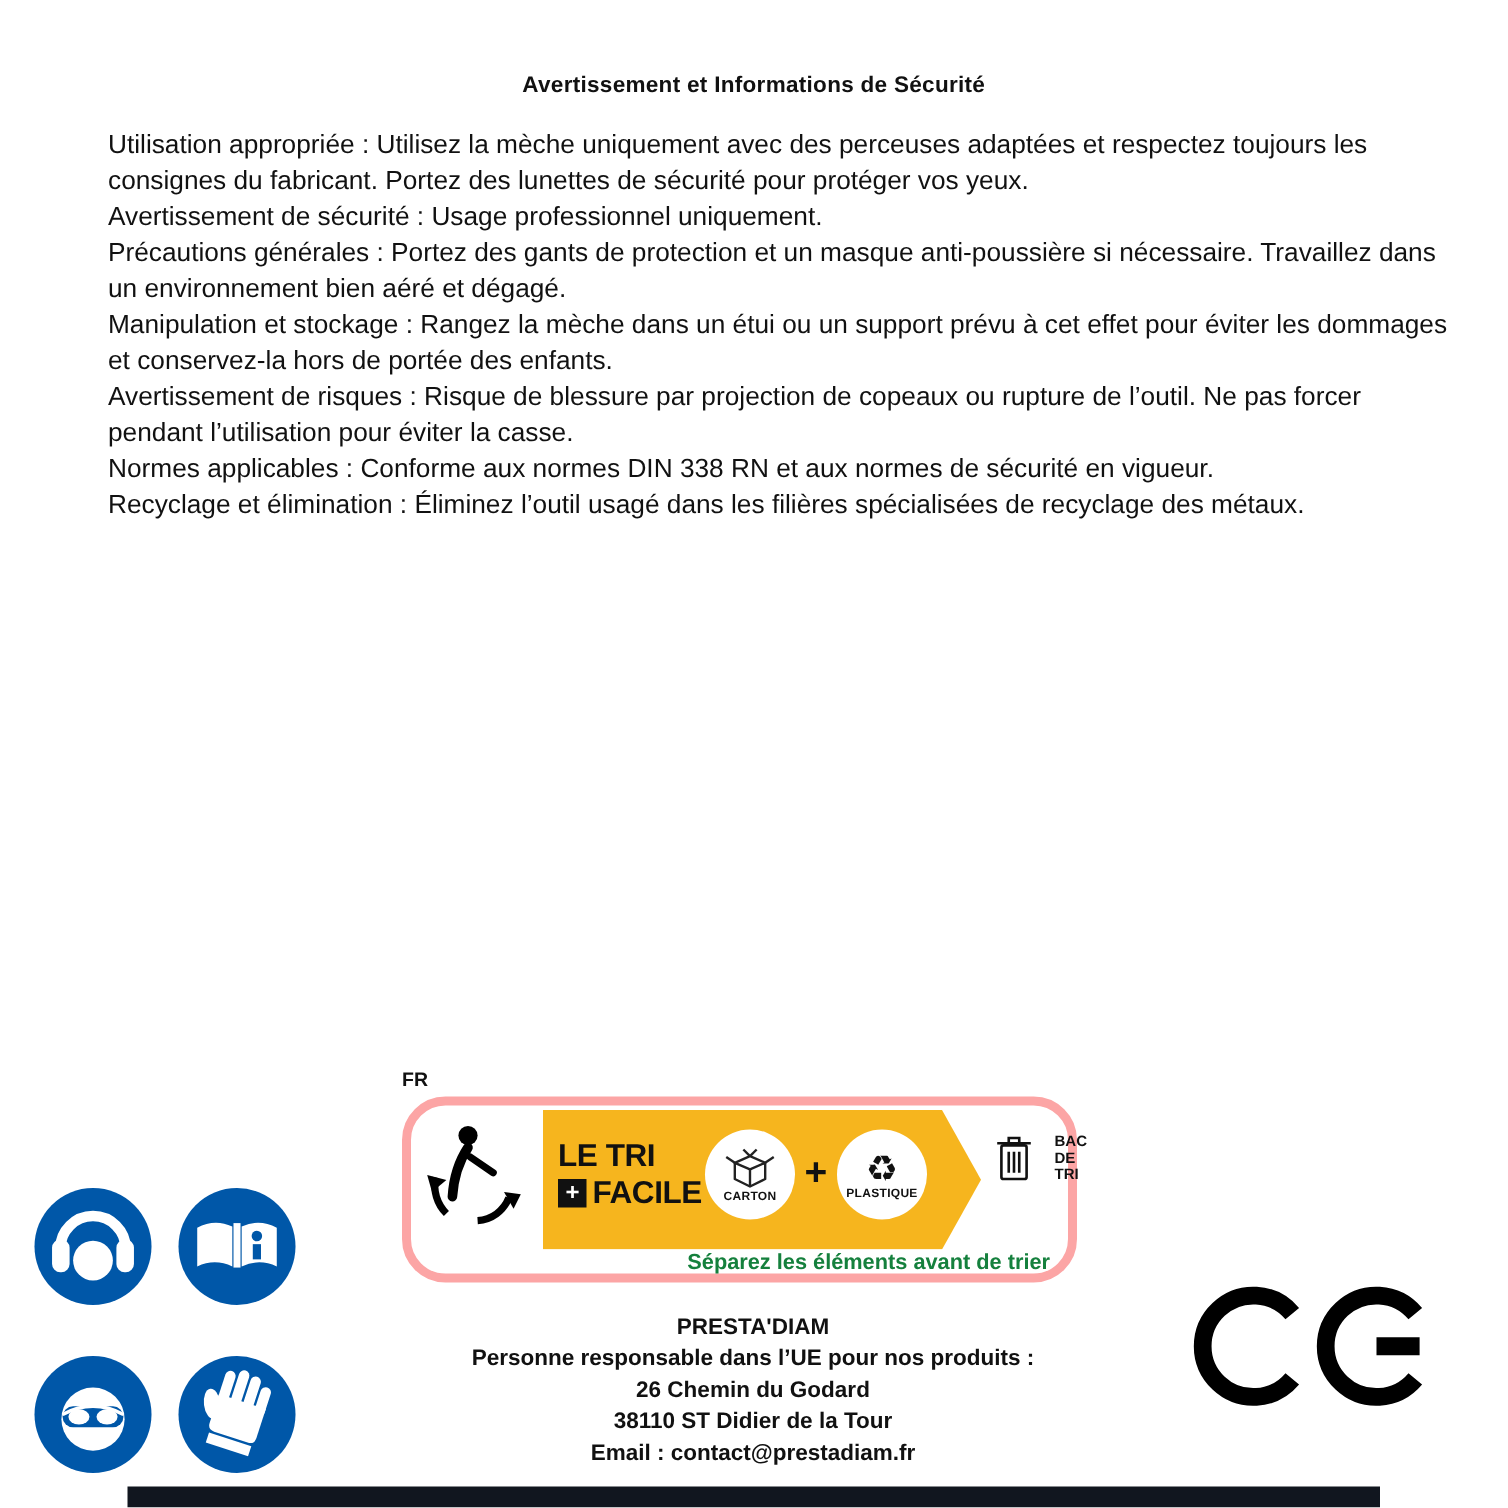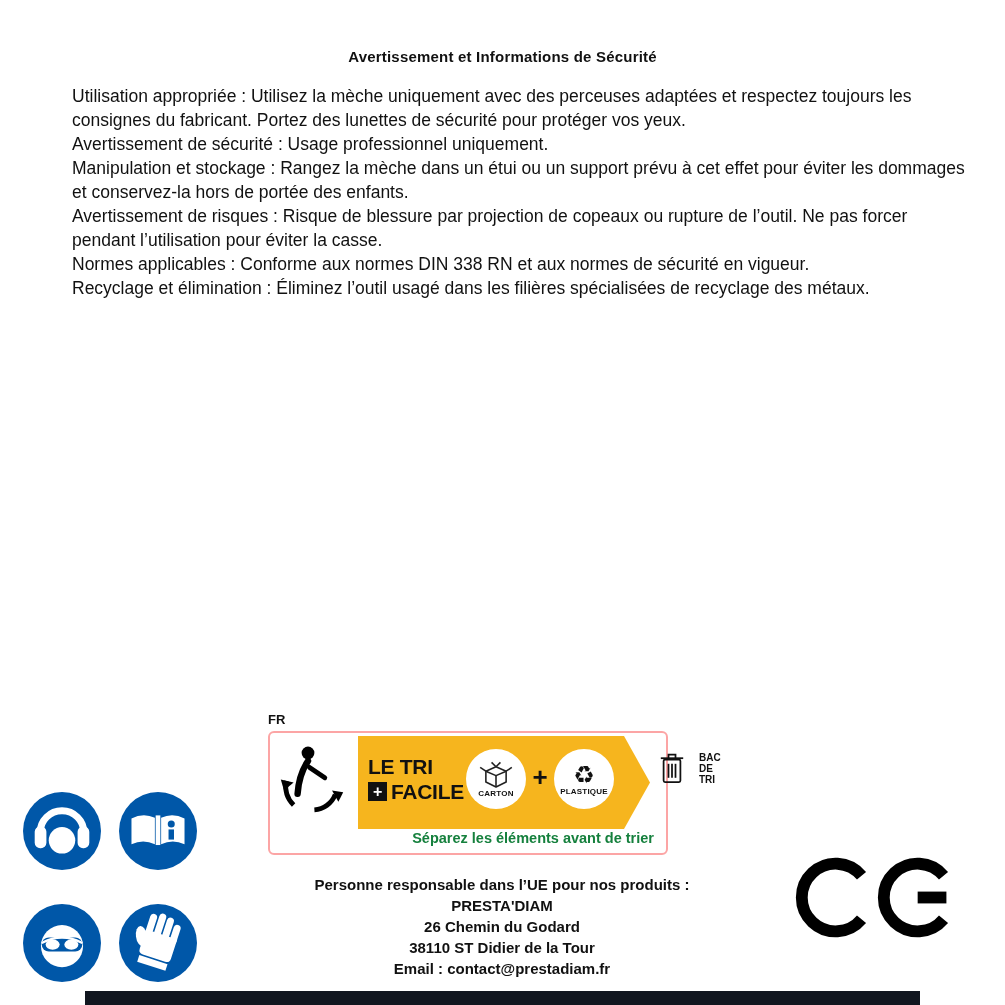--- a/index.html
+++ b/index.html
@@ -26,22 +26,22 @@
   }
   .picto svg { width:100%; height:100%; display:block; }
   #picto-ear     { left:23px;  top:792px; }
   #picto-book    { left:119px; top:792px; }
   #picto-goggles { left:23px;  top:904px; }
   #picto-gloves  { left:119px; top:904px; }
 
   
   .fr-label { position:absolute; left:268px; top:712px; font-size:13px; font-weight:bold; }
   .badge {
-    position:absolute; left:268px; top:731px; width:400px; height:124px;
-    background:#fff; border:2px solid #fca5a5; border-radius:6px;
+    position:absolute; left:268px; top:731px; width:450px; height:124px;
+    background:#fff; border:6px solid #fca5a5; border-radius:29px;
   }
   .triman-logo { position:absolute; left:6px; top:5px; width:80px; height:86px; }
   .triman-logo svg { width:100%; height:100%; display:block; }
   .yellow {
     position:absolute; left:88px; top:3px; width:292px; height:93px;
     background:var(--triman-yellow, #F6B51E);
     clip-path:polygon(0 0, calc(100% - 26px) 0, 100% 50%, calc(100% - 26px) 100%, 0 100%);
   }
   .letri { position:absolute; left:98px; top:21px; font-weight:800; font-size:21px; letter-spacing:-.3px; line-height:25px; }
   .letri .l2 { display:flex; align-items:center; gap:4px; }
@@ -82,20 +82,21 @@
 </head>
 <body>
 
 <div class="page">
 
   <h1 class="title">Avertissement et Informations de Sécurité</h1>
 
   <div class="body-text">
     <p>Utilisation appropriée : Utilisez la mèche uniquement avec des perceuses adaptées et respectez toujours les consignes du fabricant. Portez des lunettes de sécurité pour protéger vos yeux.</p>
     <p>Avertissement de sécurité : Usage professionnel uniquement.</p>
+    <p>Précautions générales : Portez des gants de protection et un masque anti-poussière si nécessaire. Travaillez dans un environnement bien aéré et dégagé.</p>
     <p>Manipulation et stockage : Rangez la mèche dans un étui ou un support prévu à cet effet pour éviter les dommages et conservez-la hors de portée des enfants.</p>
     <p>Avertissement de risques : Risque de blessure par projection de copeaux ou rupture de l’outil. Ne pas forcer pendant l’utilisation pour éviter la casse.</p>
     <p>Normes applicables : Conforme aux normes DIN 338 RN et aux normes de sécurité en vigueur.</p>
     <p class="recycle-para">Recyclage et élimination : Éliminez l’outil usagé dans les filières spécialisées de recyclage des métaux.</p>
   </div>
 
   <div class="picto" id="picto-ear">
     <svg viewBox="0 0 100 100">
       <path d="M22 52 A28 28 0 0 1 78 52" fill="none" stroke="#fff" stroke-width="9"></path>
       <circle cx="50" cy="62" r="17" fill="#fff"></circle>
@@ -185,22 +186,22 @@
       <div class="bin-text">
         <span>BAC</span>
         <span>DE</span>
         <span>TRI</span>
       </div>
     </div>
     <div class="tagline">Séparez les éléments avant de trier</div>
   </div>
 
   <div class="responsible">
+    <div>PRESTA'DIAM</div>
     <div>Personne responsable dans l’UE pour nos produits :</div>
-    <div>PRESTA'DIAM</div>
     <div>26 Chemin du Godard</div>
     <div>38110 ST Didier de la Tour</div>
     <div>Email : contact@prestadiam.fr</div>
   </div>
 
   <div class="ce">
     <svg viewBox="0 0 195 110" width="165" height="93">
       <path d="M78.6 29.3 A40 40 0 1 0 78.6 80.7" fill="none" stroke="#000" stroke-width="14"></path>
       <path d="M175.6 29.3 A40 40 0 1 0 175.6 80.7" fill="none" stroke="#000" stroke-width="14"></path>
       <line x1="145" y1="55" x2="179" y2="55" stroke="#000" stroke-width="14"></line>

